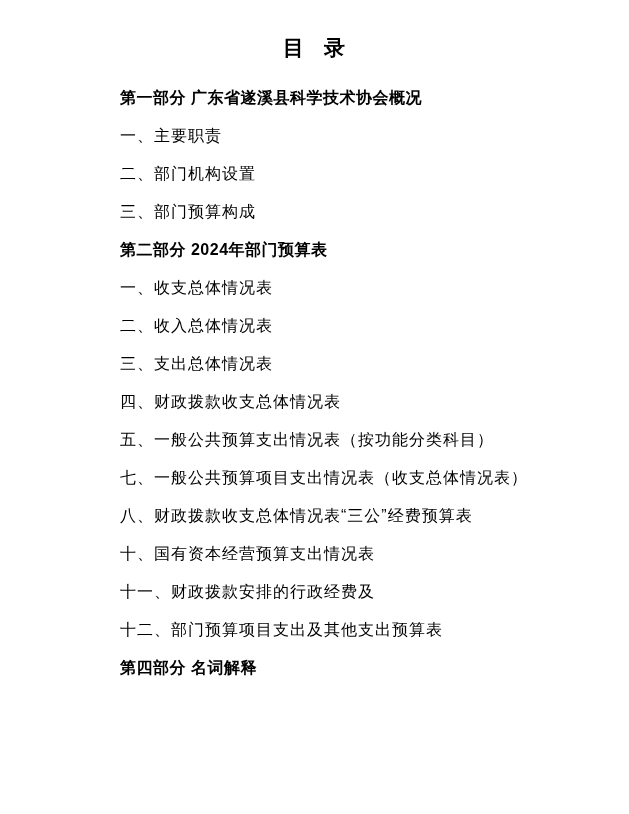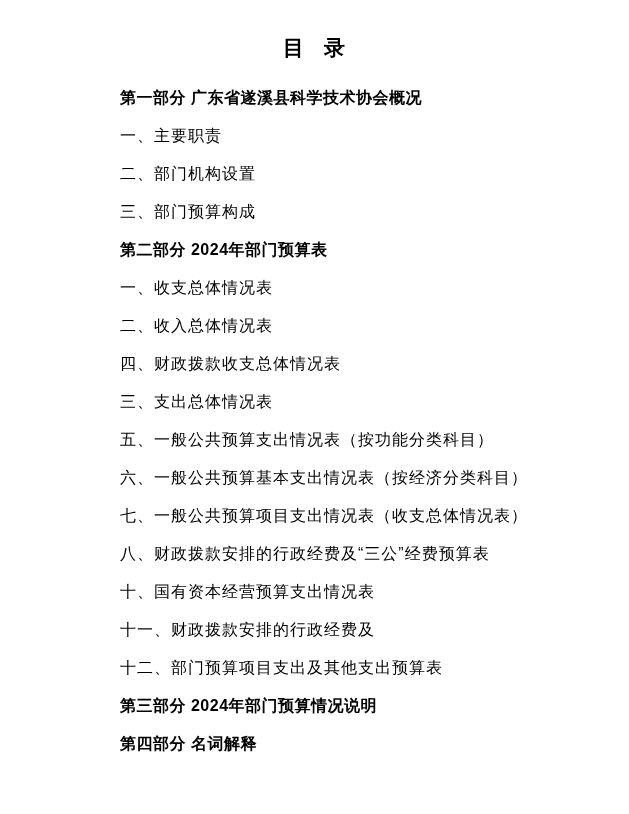--- a/index.html
+++ b/index.html
@@ -47,25 +47,23 @@
 <div class="page">
   <h1 class="doc-title">目 录</h1>
   <div class="toc">
       <div class="toc-line bold">第一部分 广东省遂溪县科学技术协会概况</div>
       <div class="toc-line">一、主要职责</div>
       <div class="toc-line">二、部门机构设置</div>
       <div class="toc-line">三、部门预算构成</div>
       <div class="toc-line bold">第二部分 2024年部门预算表</div>
       <div class="toc-line">一、收支总体情况表</div>
       <div class="toc-line">二、收入总体情况表</div>
+      <div class="toc-line">三、支出总体情况表</div>
       <div class="toc-line">四、财政拨款收支总体情况表</div>
-      <div class="toc-line">三、支出总体情况表</div>
       <div class="toc-line">五、一般公共预算支出情况表（按功能分类科目）</div>
-      <div class="toc-line">六、一般公共预算基本支出情况表（按经济分类科目）</div>
       <div class="toc-line">七、一般公共预算项目支出情况表（收支总体情况表）</div>
-      <div class="toc-line">八、财政拨款安排的行政经费及“三公”经费预算表</div>
+      <div class="toc-line">八、财政拨款收支总体情况表“三公”经费预算表</div>
       <div class="toc-line">十、国有资本经营预算支出情况表</div>
       <div class="toc-line">十一、财政拨款安排的行政经费及</div>
       <div class="toc-line">十二、部门预算项目支出及其他支出预算表</div>
-      <div class="toc-line bold">第三部分 2024年部门预算情况说明</div>
       <div class="toc-line bold">第四部分 名词解释</div>
     </div>
 </div>
 
 </body></html>

